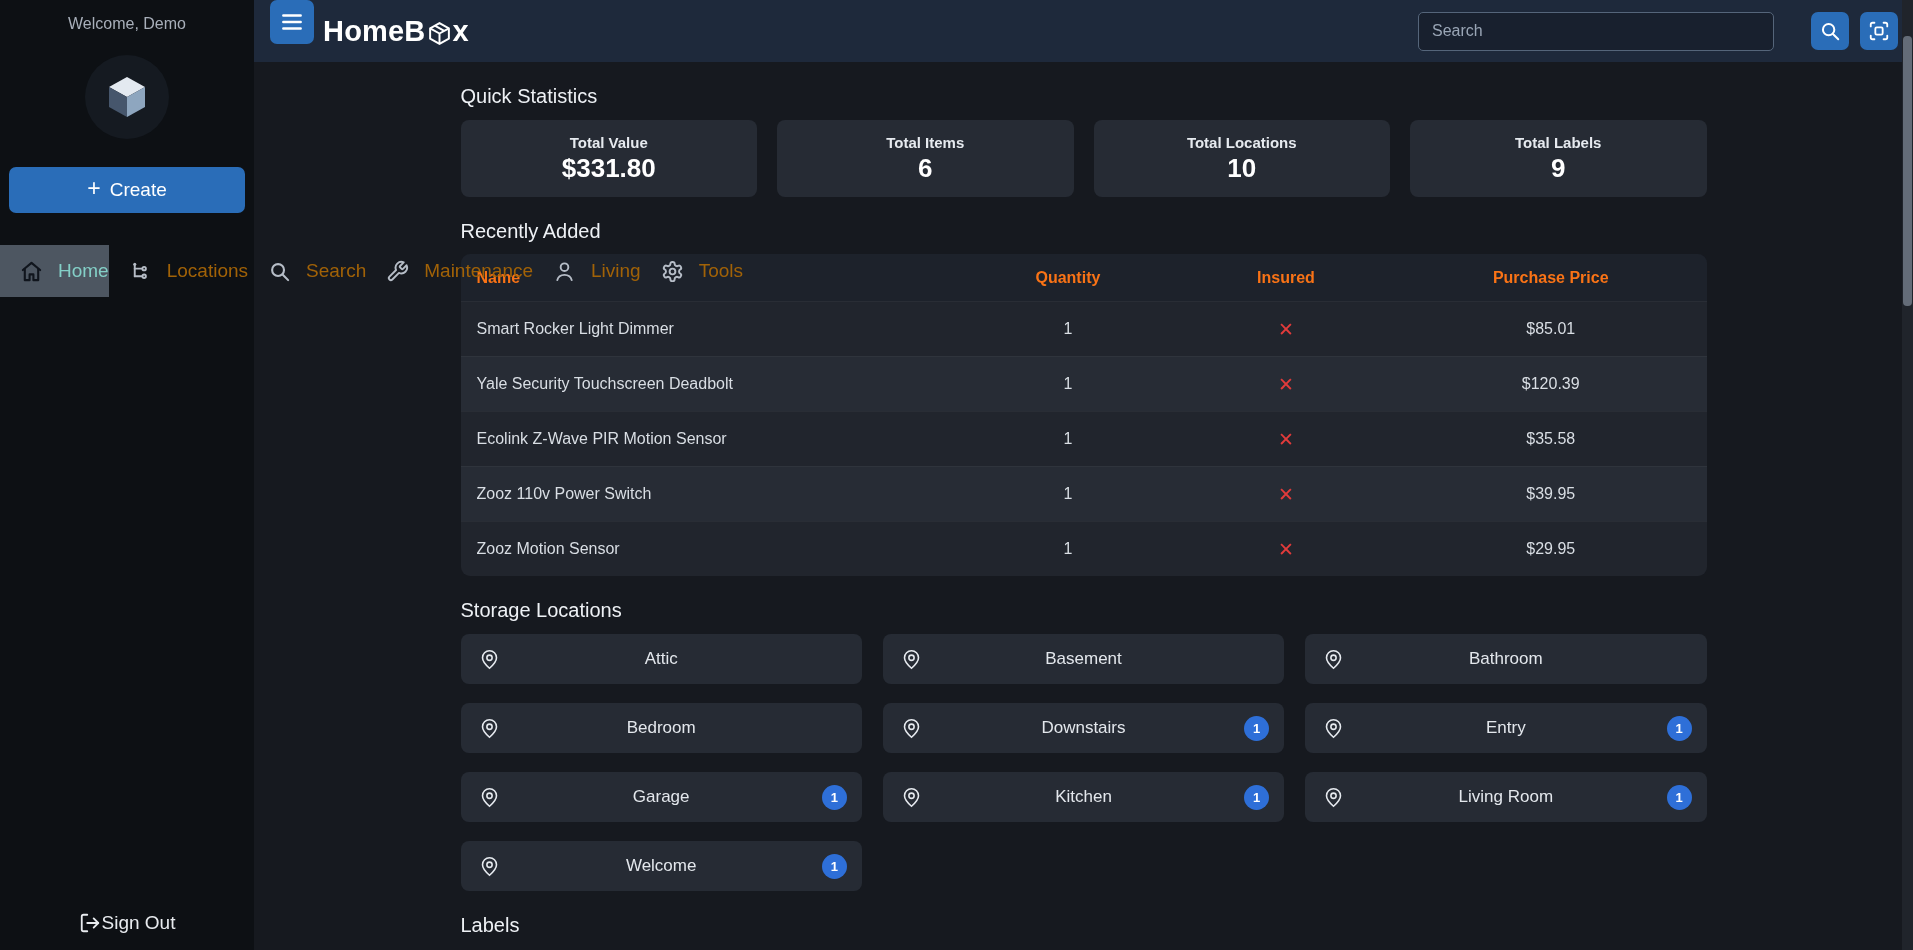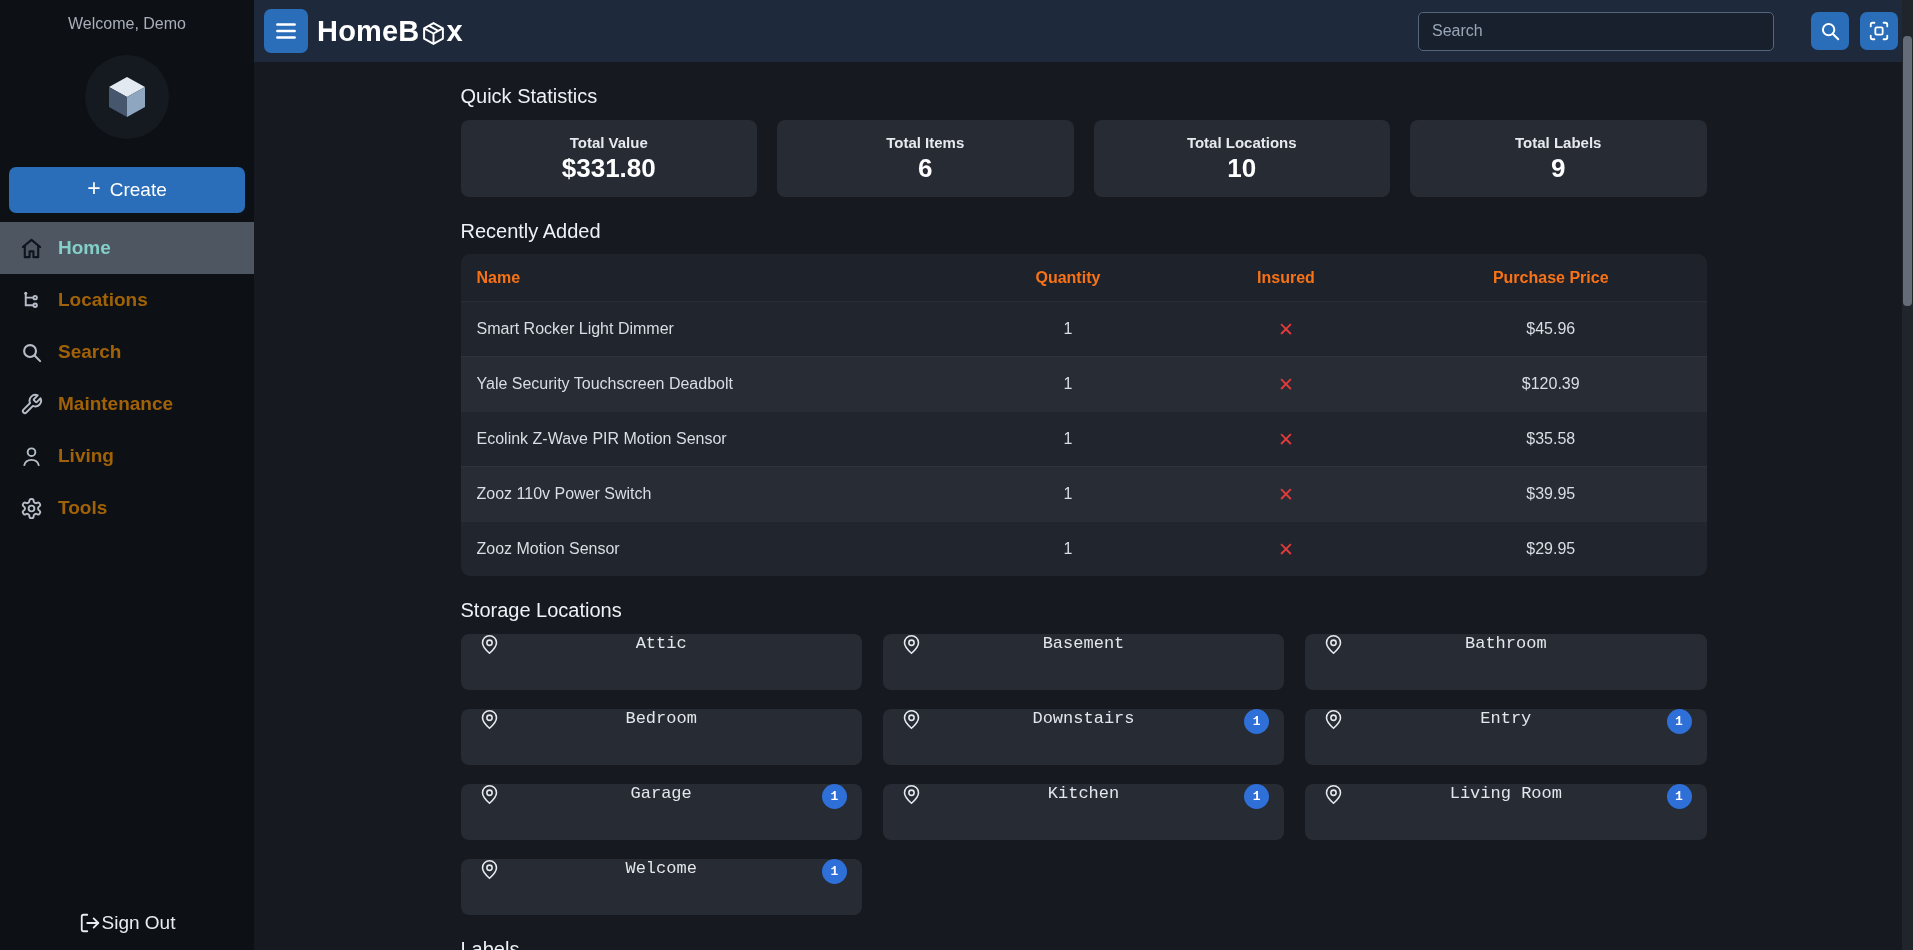--- a/index.html
+++ b/index.html
@@ -25,41 +25,41 @@
     background:#151a21; display:flex; align-items:center; justify-content:center;
   }
   .logo-circle svg { width:48px; height:48px; }
   .create-btn {
     margin-top:28px; width:236px; height:46px;
     background:var(--accent-blue,#2a6db8); border:none; border-radius:7px;
     color:#fff; font-size:19px; font-family:inherit;
     display:flex; align-items:center; justify-content:center; gap:9px; cursor:pointer;
   }
   .create-btn .plus { font-size:23px; font-weight:400; margin-top:-3px; }
-  .nav { margin-top:9px; width:100%; display:flex; flex-direction:column;font-weight:bold; }
+  .nav { margin-top:32px; width:100%; display:flex; flex-direction:row; }
   .nav-item {
     height:52px; display:flex; align-items:center; gap:15px;
     padding-left:20px; font-size:19px; color:#a16207; cursor:pointer; text-decoration:none;
   }
   .nav-icon { width:23px; height:23px; color:#b6bdc7; display:flex; flex-shrink:0; }
   .nav-icon svg { width:100%; height:100%; }
   .nav-item.active { background:#4d5661; color:var(--active-teal,#84cfc7); }
   .nav-item.active .nav-icon { color:#10151d; }
   .signout {
     margin-top:auto; margin-bottom:16px;
     display:flex; align-items:center; gap:1px;
     font-size:19px; color:#e8ebef; cursor:pointer;
   }
   .signout .nav-icon { width:22px; height:22px; color:#e8ebef; }
 
   
   .main { flex:1; display:flex; flex-direction:column; height:100%; overflow:hidden; }
   .topbar {
     height:62px; flex:0 0 62px; background:var(--header-bg,#1e293b);
-    display:flex; align-items:center; padding:0 15px 0 10px;
+    display:flex; padding:0 15px 0 16px;
   }
   .icon-btn {
     width:44px; height:44px; border:none; border-radius:7px;
     background:var(--accent-blue,#2a6db8); color:#fff;
     display:flex; align-items:center; justify-content:center; cursor:pointer; flex-shrink:0;
   }
   .icon-btn svg { width:26px; height:26px; }
   .brand {
     margin-left:9px; font-size:29px; font-weight:700; color:#fff;
     display:flex; align-items:center; letter-spacing:.2px;
@@ -94,23 +94,23 @@
   .t-head { height:47px; background:#1d222b; font-size:16px; font-weight:700; color:#f97316; }
   .t-row { height:55px; font-size:16px; color:#d9dee4; cursor:pointer; border-top:1px solid rgba(255,255,255,0.04); }
   .table > .t-row:nth-child(even) { background:#21252d; }
   .table > .t-row:nth-child(odd)  { background:#272c35; }
   .cell-name { padding-left:16px; text-align:left; }
   .t-head > div:not(.cell-name), .t-row > div:not(.cell-name) { text-align:center; }
   .x-mark { color:var(--danger-red,#e23b3b); font-size:19px; font-weight:700; }
 
   .loc-grid { display:grid; grid-template-columns:repeat(3,1fr); gap:19px 21px; margin-top:11px; }
   .loc-card {
-    height:56px; background:var(--card-bg,#262b34); border-radius:8px;
-    position:relative; display:flex; align-items:flex-start; justify-content:center;
-    font-size:17px; color:#e3e7ec; cursor:pointer;font-family:Liberation Mono, monospace;
+    height:50px; background:var(--card-bg,#262b34); border-radius:8px;
+    position:relative; display:flex; align-items:center; justify-content:center;
+    font-size:17px; color:#e3e7ec; cursor:pointer;
   }
   .loc-pin { position:absolute; left:18px; width:21px; height:21px; color:#e6eaef; display:flex; }
   .loc-pin svg { width:100%; height:100%; }
   .loc-badge {
     position:absolute; right:15px; min-width:25px; height:25px; padding:0 8px;
     background:var(--badge-blue,#2e6fd8); border-radius:13px;
     display:flex; align-items:center; justify-content:center;
     font-size:13px; font-weight:700; color:#fff;
   }
 
@@ -277,21 +277,21 @@
             <div class="cell-name">Name</div>
             <div>Quantity</div>
             <div>Insured</div>
             <div>Purchase Price</div>
           </div>
 
           <div class="t-row">
             <div class="cell-name">Smart Rocker Light Dimmer</div>
             <div>1</div>
             <div class="x-mark">✕</div>
-            <div>$45.96</div>
+            <div>$85.01</div>
           </div>
           <div class="t-row">
             <div class="cell-name">Yale Security Touchscreen Deadbolt</div>
             <div>1</div>
             <div class="x-mark">✕</div>
             <div>$120.39</div>
           </div>
           <div class="t-row">
             <div class="cell-name">Ecolink Z-Wave PIR Motion Sensor</div>
             <div>1</div>

